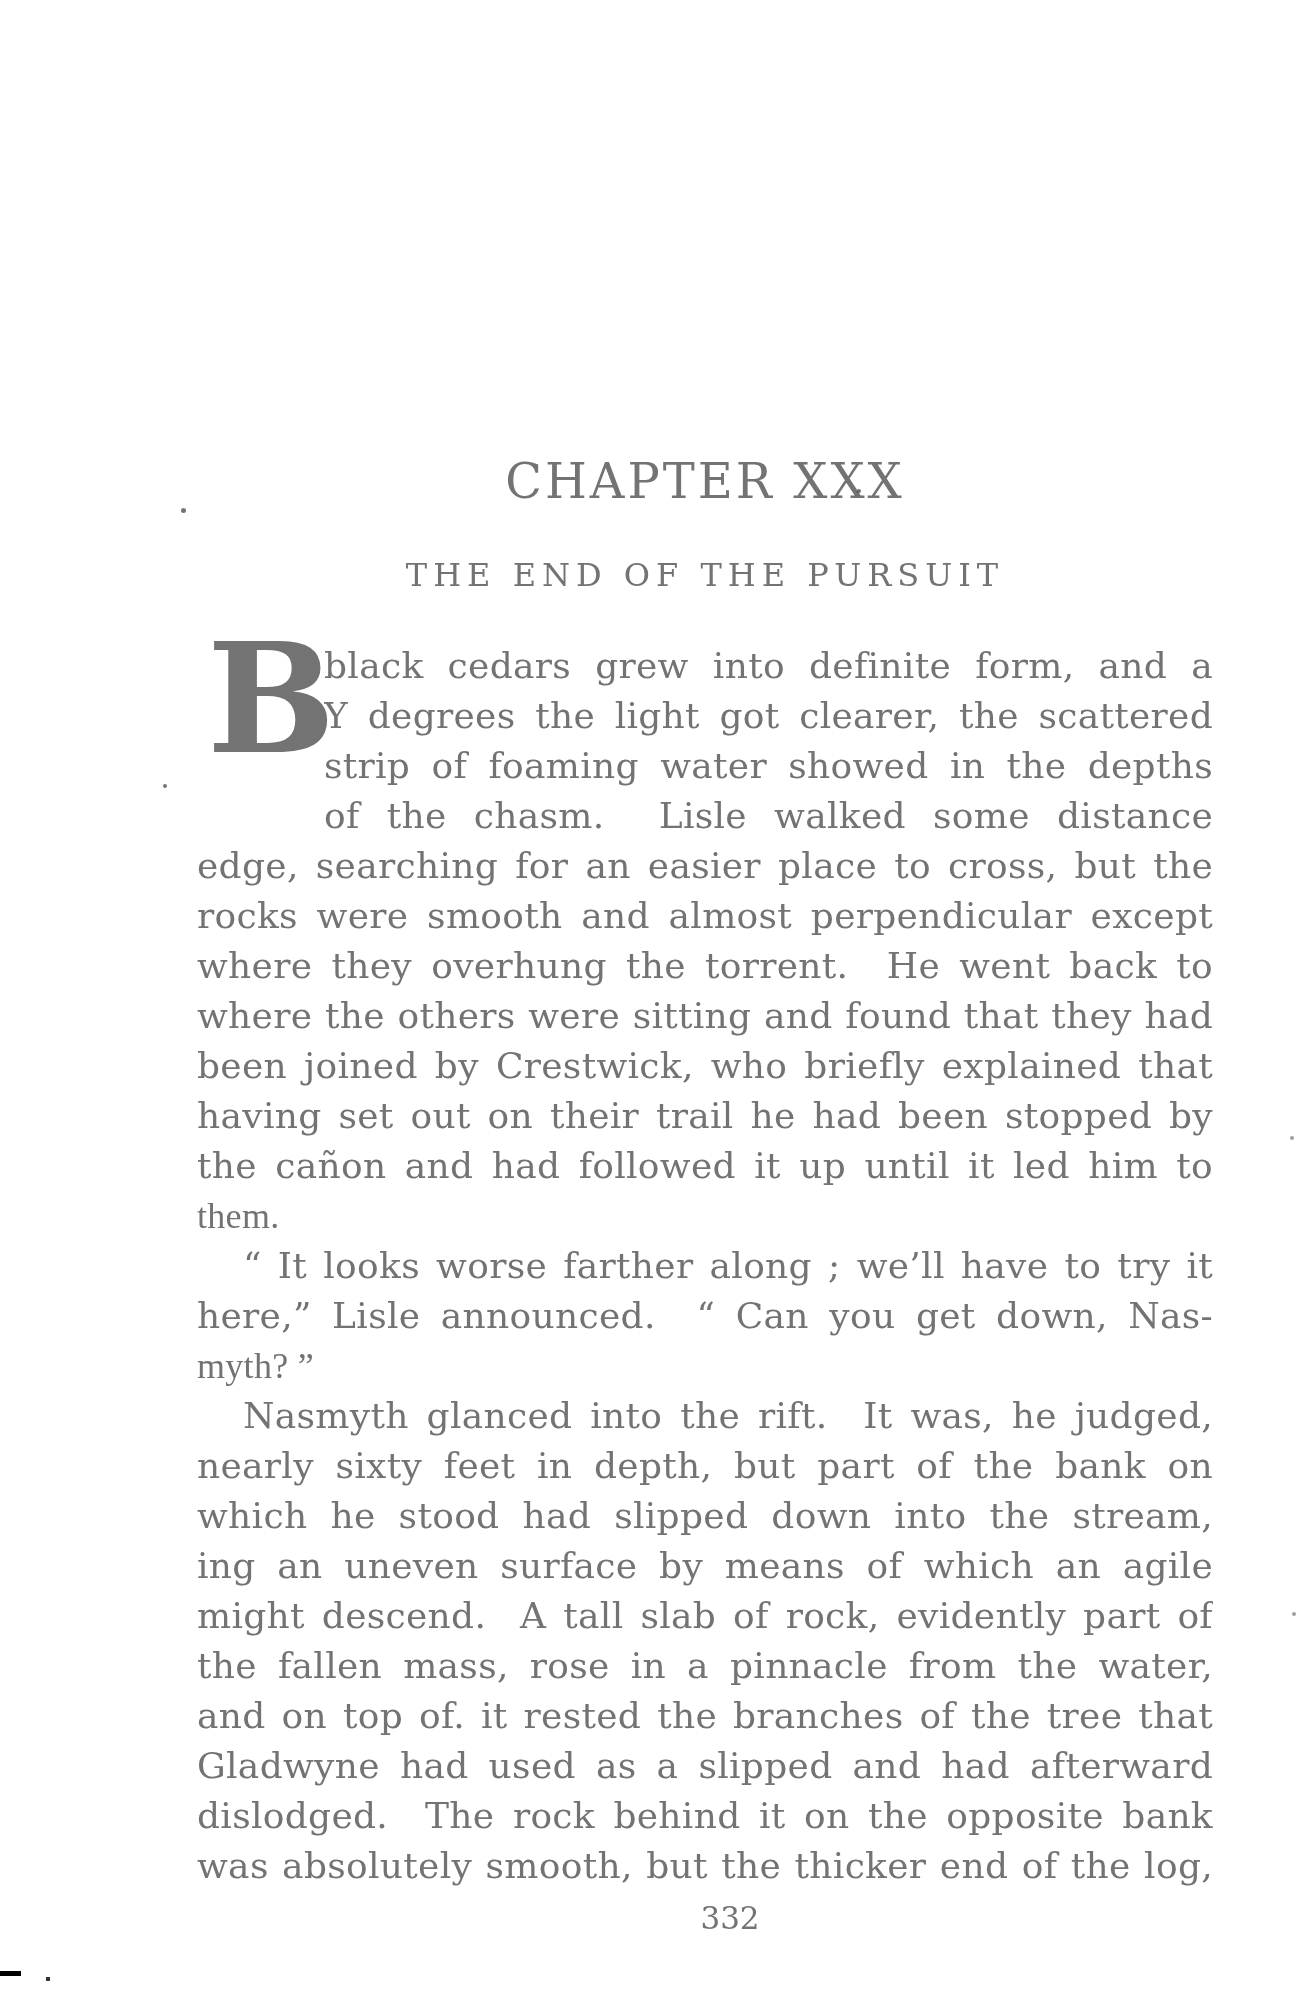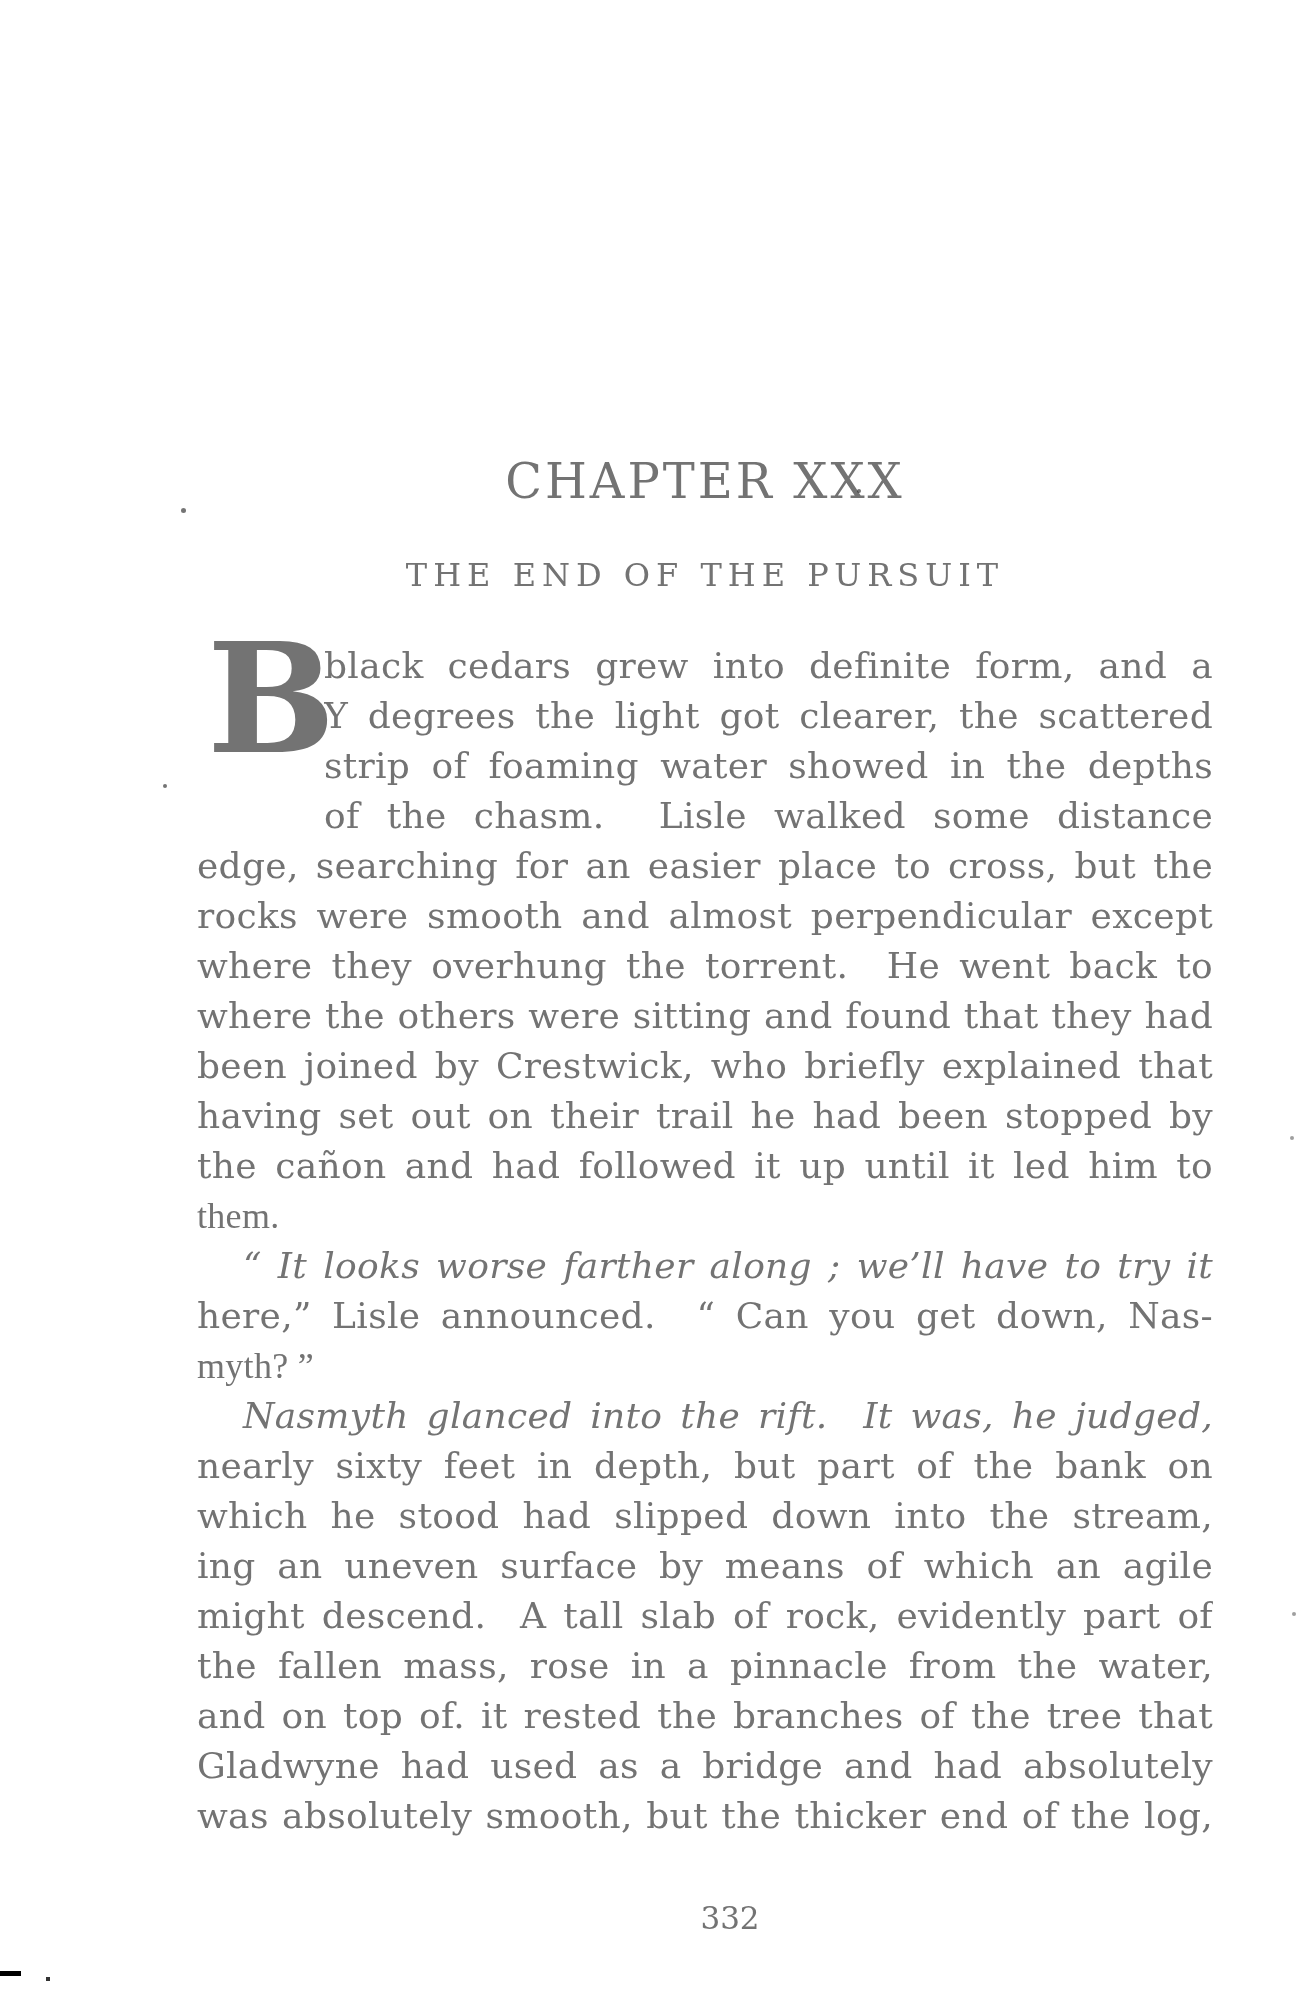--- a/index.html
+++ b/index.html
@@ -50,21 +50,20 @@
     text-align-last:justify;
     overflow:hidden;
   }
   .line.short{
     text-align:left;
     text-align-last:left;
     font-family:Liberation Serif, serif;
   }
   .line.indent{
     text-indent:46px;
-    font-style:italic;
   }
   .drop-cap-box{
     float:left;
     width:127px;
     height:152px;
   }
   .drop-cap-box span{
     display:block;
     font-size:152px;
     line-height:1;
@@ -144,21 +143,22 @@
     </div>
 
     <div>
       <div class="line indent">Nasmyth glanced into the rift.&nbsp; It was, he judged,</div>
       <div class="line">nearly sixty feet in depth, but part of the bank on</div>
       <div class="line">which he stood had slipped down into the stream, leav-</div>
       <div class="line">ing an uneven surface by means of which an agile man</div>
       <div class="line">might descend.&nbsp; A tall slab of rock, evidently part of</div>
       <div class="line">the fallen mass, rose in a pinnacle from the water,</div>
       <div class="line">and on top of. it rested the branches of the tree that</div>
-      <div class="line">Gladwyne had used as a bridge and had absolutely</div>
+      <div class="line">Gladwyne had used as a slipped and had afterward</div>
+      <div class="line">dislodged.&nbsp; The rock behind it on the opposite bank</div>
       <div class="line">was absolutely smooth, but the thicker end of the log,</div>
     </div>
 
   </div>
 
   <div class="page-number">332</div>
 
   <div class="speck" style="left:181px;top:508px;"></div>
   <div class="speck" style="left:857px;top:489px;width:4px;height:4px;"></div>
   <div class="speck" style="left:163px;top:784px;width:4px;height:4px;"></div>

